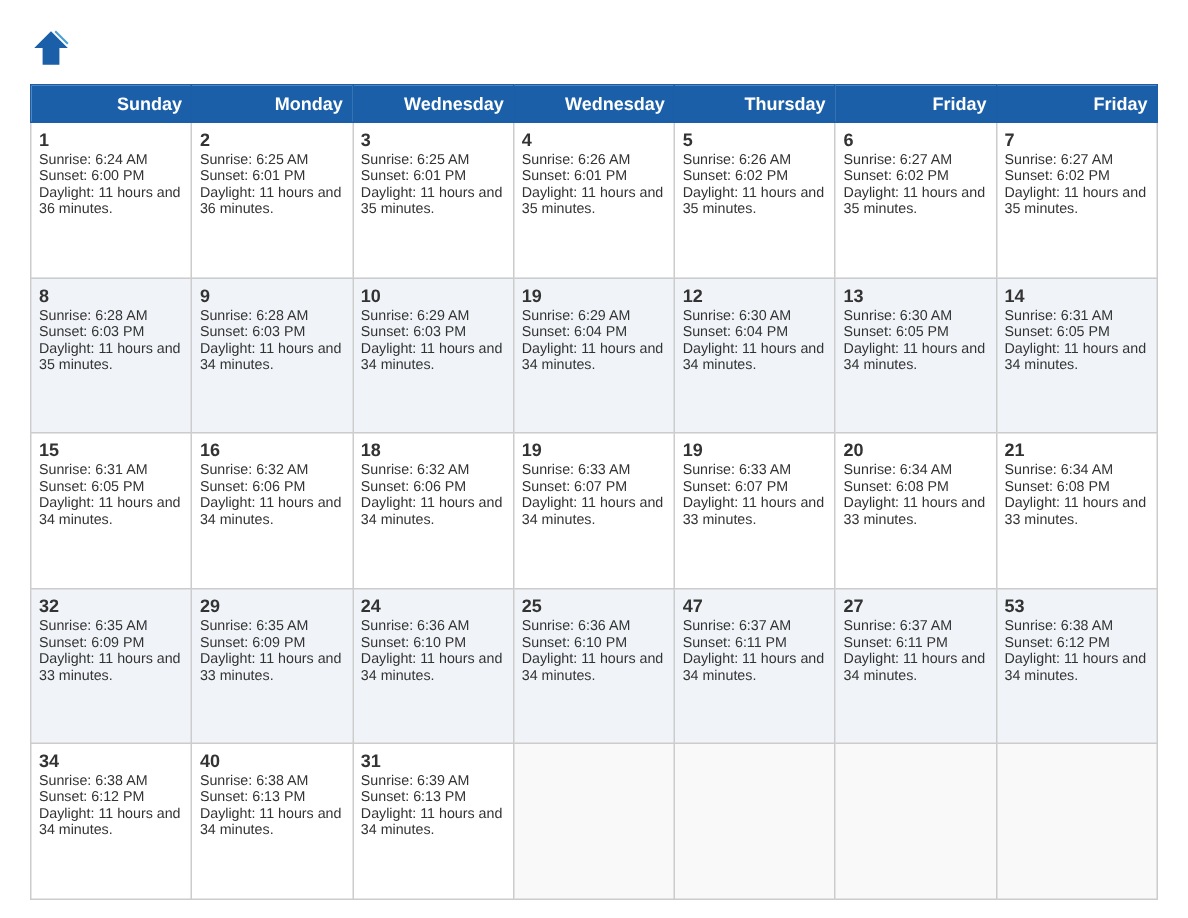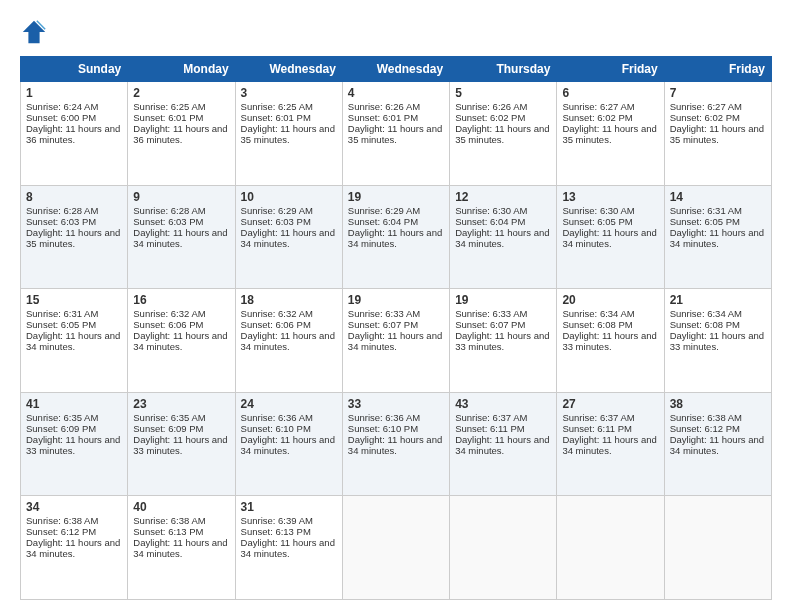--- a/index.html
+++ b/index.html
@@ -155,27 +155,27 @@
         <tr>
           <td><span class="day-num">15</span><span>Sunrise: 6:31 AM</span><br><span>Sunset: 6:05 PM</span><br><span>Daylight: 11 hours and 34 minutes.</span></td>
           <td><span class="day-num">16</span><span>Sunrise: 6:32 AM</span><br><span>Sunset: 6:06 PM</span><br><span>Daylight: 11 hours and 34 minutes.</span></td>
           <td><span class="day-num">18</span><span>Sunrise: 6:32 AM</span><br><span>Sunset: 6:06 PM</span><br><span>Daylight: 11 hours and 34 minutes.</span></td>
           <td><span class="day-num">19</span><span>Sunrise: 6:33 AM</span><br><span>Sunset: 6:07 PM</span><br><span>Daylight: 11 hours and 34 minutes.</span></td>
           <td><span class="day-num">19</span><span>Sunrise: 6:33 AM</span><br><span>Sunset: 6:07 PM</span><br><span>Daylight: 11 hours and 33 minutes.</span></td>
           <td><span class="day-num">20</span><span>Sunrise: 6:34 AM</span><br><span>Sunset: 6:08 PM</span><br><span>Daylight: 11 hours and 33 minutes.</span></td>
           <td><span class="day-num">21</span><span>Sunrise: 6:34 AM</span><br><span>Sunset: 6:08 PM</span><br><span>Daylight: 11 hours and 33 minutes.</span></td>
         </tr>
         <tr>
-          <td><span class="day-num">41</span><span>Sunrise: 6:35 AM</span><br><span>Sunset: 6:09 PM</span><br><span>Daylight: 11 hours and 33 minutes.</span></td>
-          <td><span class="day-num">23</span><span>Sunrise: 6:35 AM</span><br><span>Sunset: 6:09 PM</span><br><span>Daylight: 11 hours and 33 minutes.</span></td>
+          <td><span class="day-num">32</span><span>Sunrise: 6:35 AM</span><br><span>Sunset: 6:09 PM</span><br><span>Daylight: 11 hours and 33 minutes.</span></td>
+          <td><span class="day-num">29</span><span>Sunrise: 6:35 AM</span><br><span>Sunset: 6:09 PM</span><br><span>Daylight: 11 hours and 33 minutes.</span></td>
           <td><span class="day-num">24</span><span>Sunrise: 6:36 AM</span><br><span>Sunset: 6:10 PM</span><br><span>Daylight: 11 hours and 34 minutes.</span></td>
-          <td><span class="day-num">33</span><span>Sunrise: 6:36 AM</span><br><span>Sunset: 6:10 PM</span><br><span>Daylight: 11 hours and 34 minutes.</span></td>
-          <td><span class="day-num">43</span><span>Sunrise: 6:37 AM</span><br><span>Sunset: 6:11 PM</span><br><span>Daylight: 11 hours and 34 minutes.</span></td>
+          <td><span class="day-num">25</span><span>Sunrise: 6:36 AM</span><br><span>Sunset: 6:10 PM</span><br><span>Daylight: 11 hours and 34 minutes.</span></td>
+          <td><span class="day-num">47</span><span>Sunrise: 6:37 AM</span><br><span>Sunset: 6:11 PM</span><br><span>Daylight: 11 hours and 34 minutes.</span></td>
           <td><span class="day-num">27</span><span>Sunrise: 6:37 AM</span><br><span>Sunset: 6:11 PM</span><br><span>Daylight: 11 hours and 34 minutes.</span></td>
-          <td><span class="day-num">38</span><span>Sunrise: 6:38 AM</span><br><span>Sunset: 6:12 PM</span><br><span>Daylight: 11 hours and 34 minutes.</span></td>
+          <td><span class="day-num">53</span><span>Sunrise: 6:38 AM</span><br><span>Sunset: 6:12 PM</span><br><span>Daylight: 11 hours and 34 minutes.</span></td>
         </tr>
         <tr>
           <td><span class="day-num">34</span><span>Sunrise: 6:38 AM</span><br><span>Sunset: 6:12 PM</span><br><span>Daylight: 11 hours and 34 minutes.</span></td>
           <td><span class="day-num">40</span><span>Sunrise: 6:38 AM</span><br><span>Sunset: 6:13 PM</span><br><span>Daylight: 11 hours and 34 minutes.</span></td>
           <td><span class="day-num">31</span><span>Sunrise: 6:39 AM</span><br><span>Sunset: 6:13 PM</span><br><span>Daylight: 11 hours and 34 minutes.</span></td>
           <td class="empty-cell"></td>
           <td class="empty-cell"></td>
           <td class="empty-cell"></td>
           <td class="empty-cell"></td>
         </tr>

